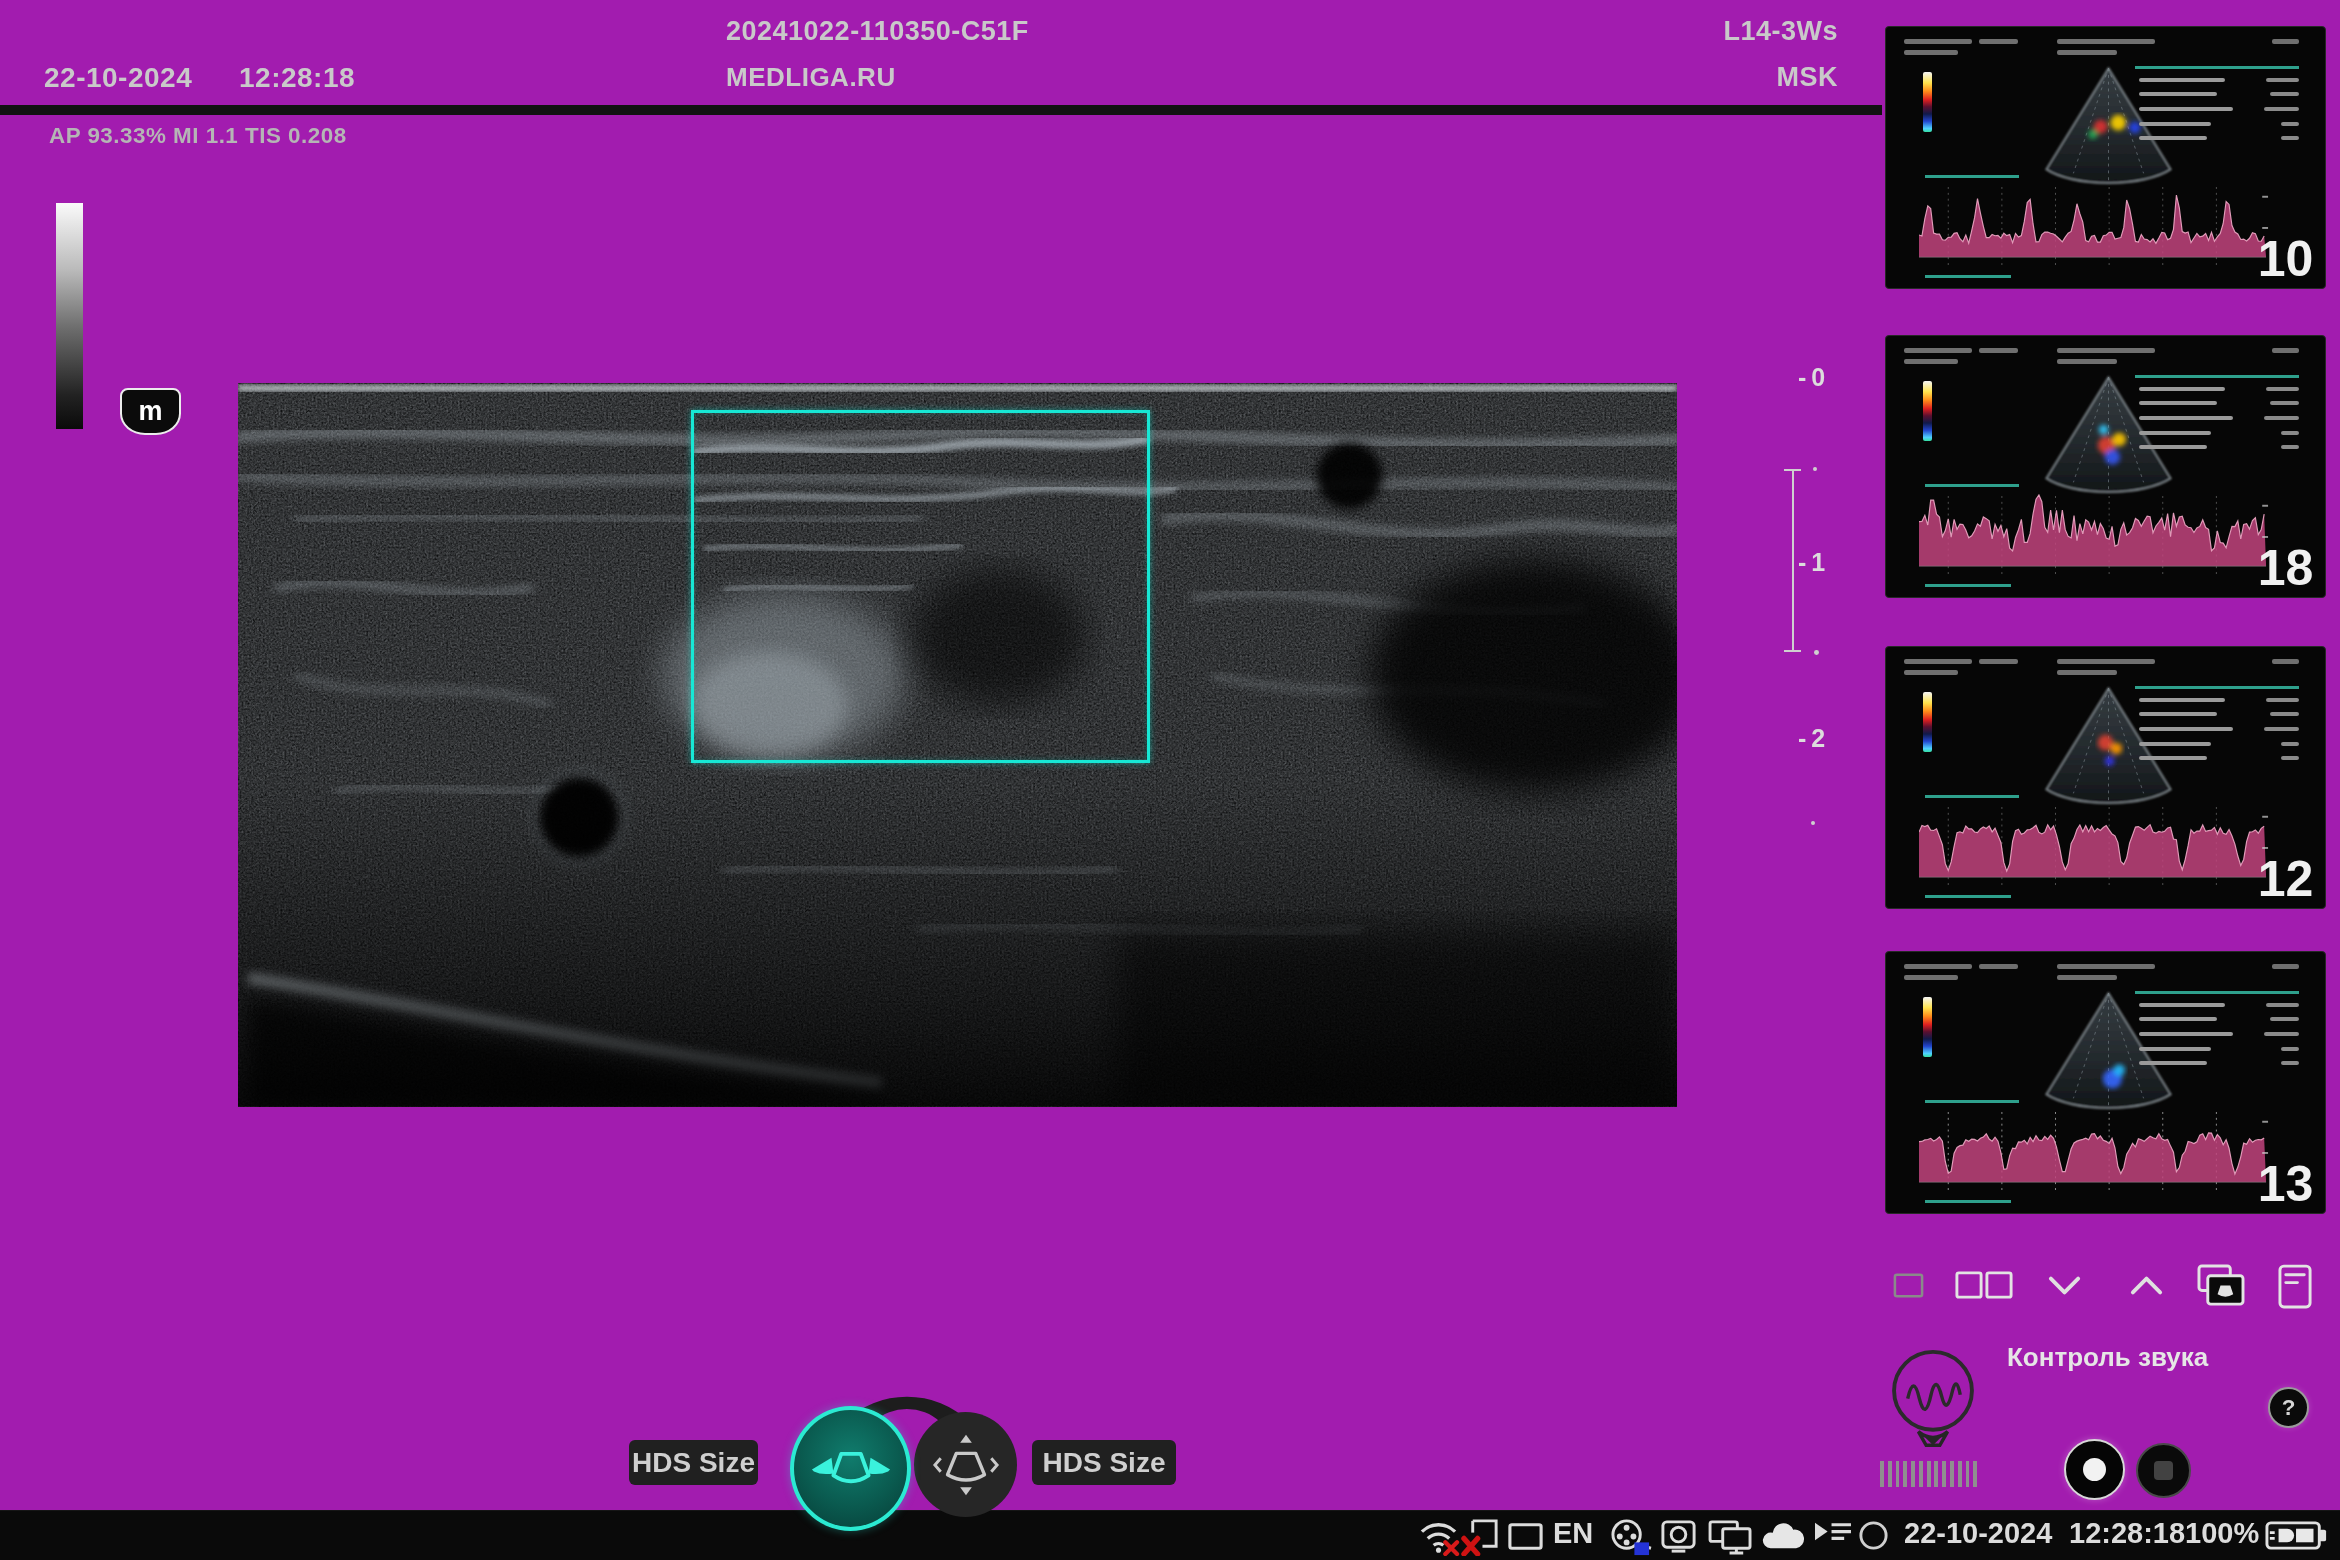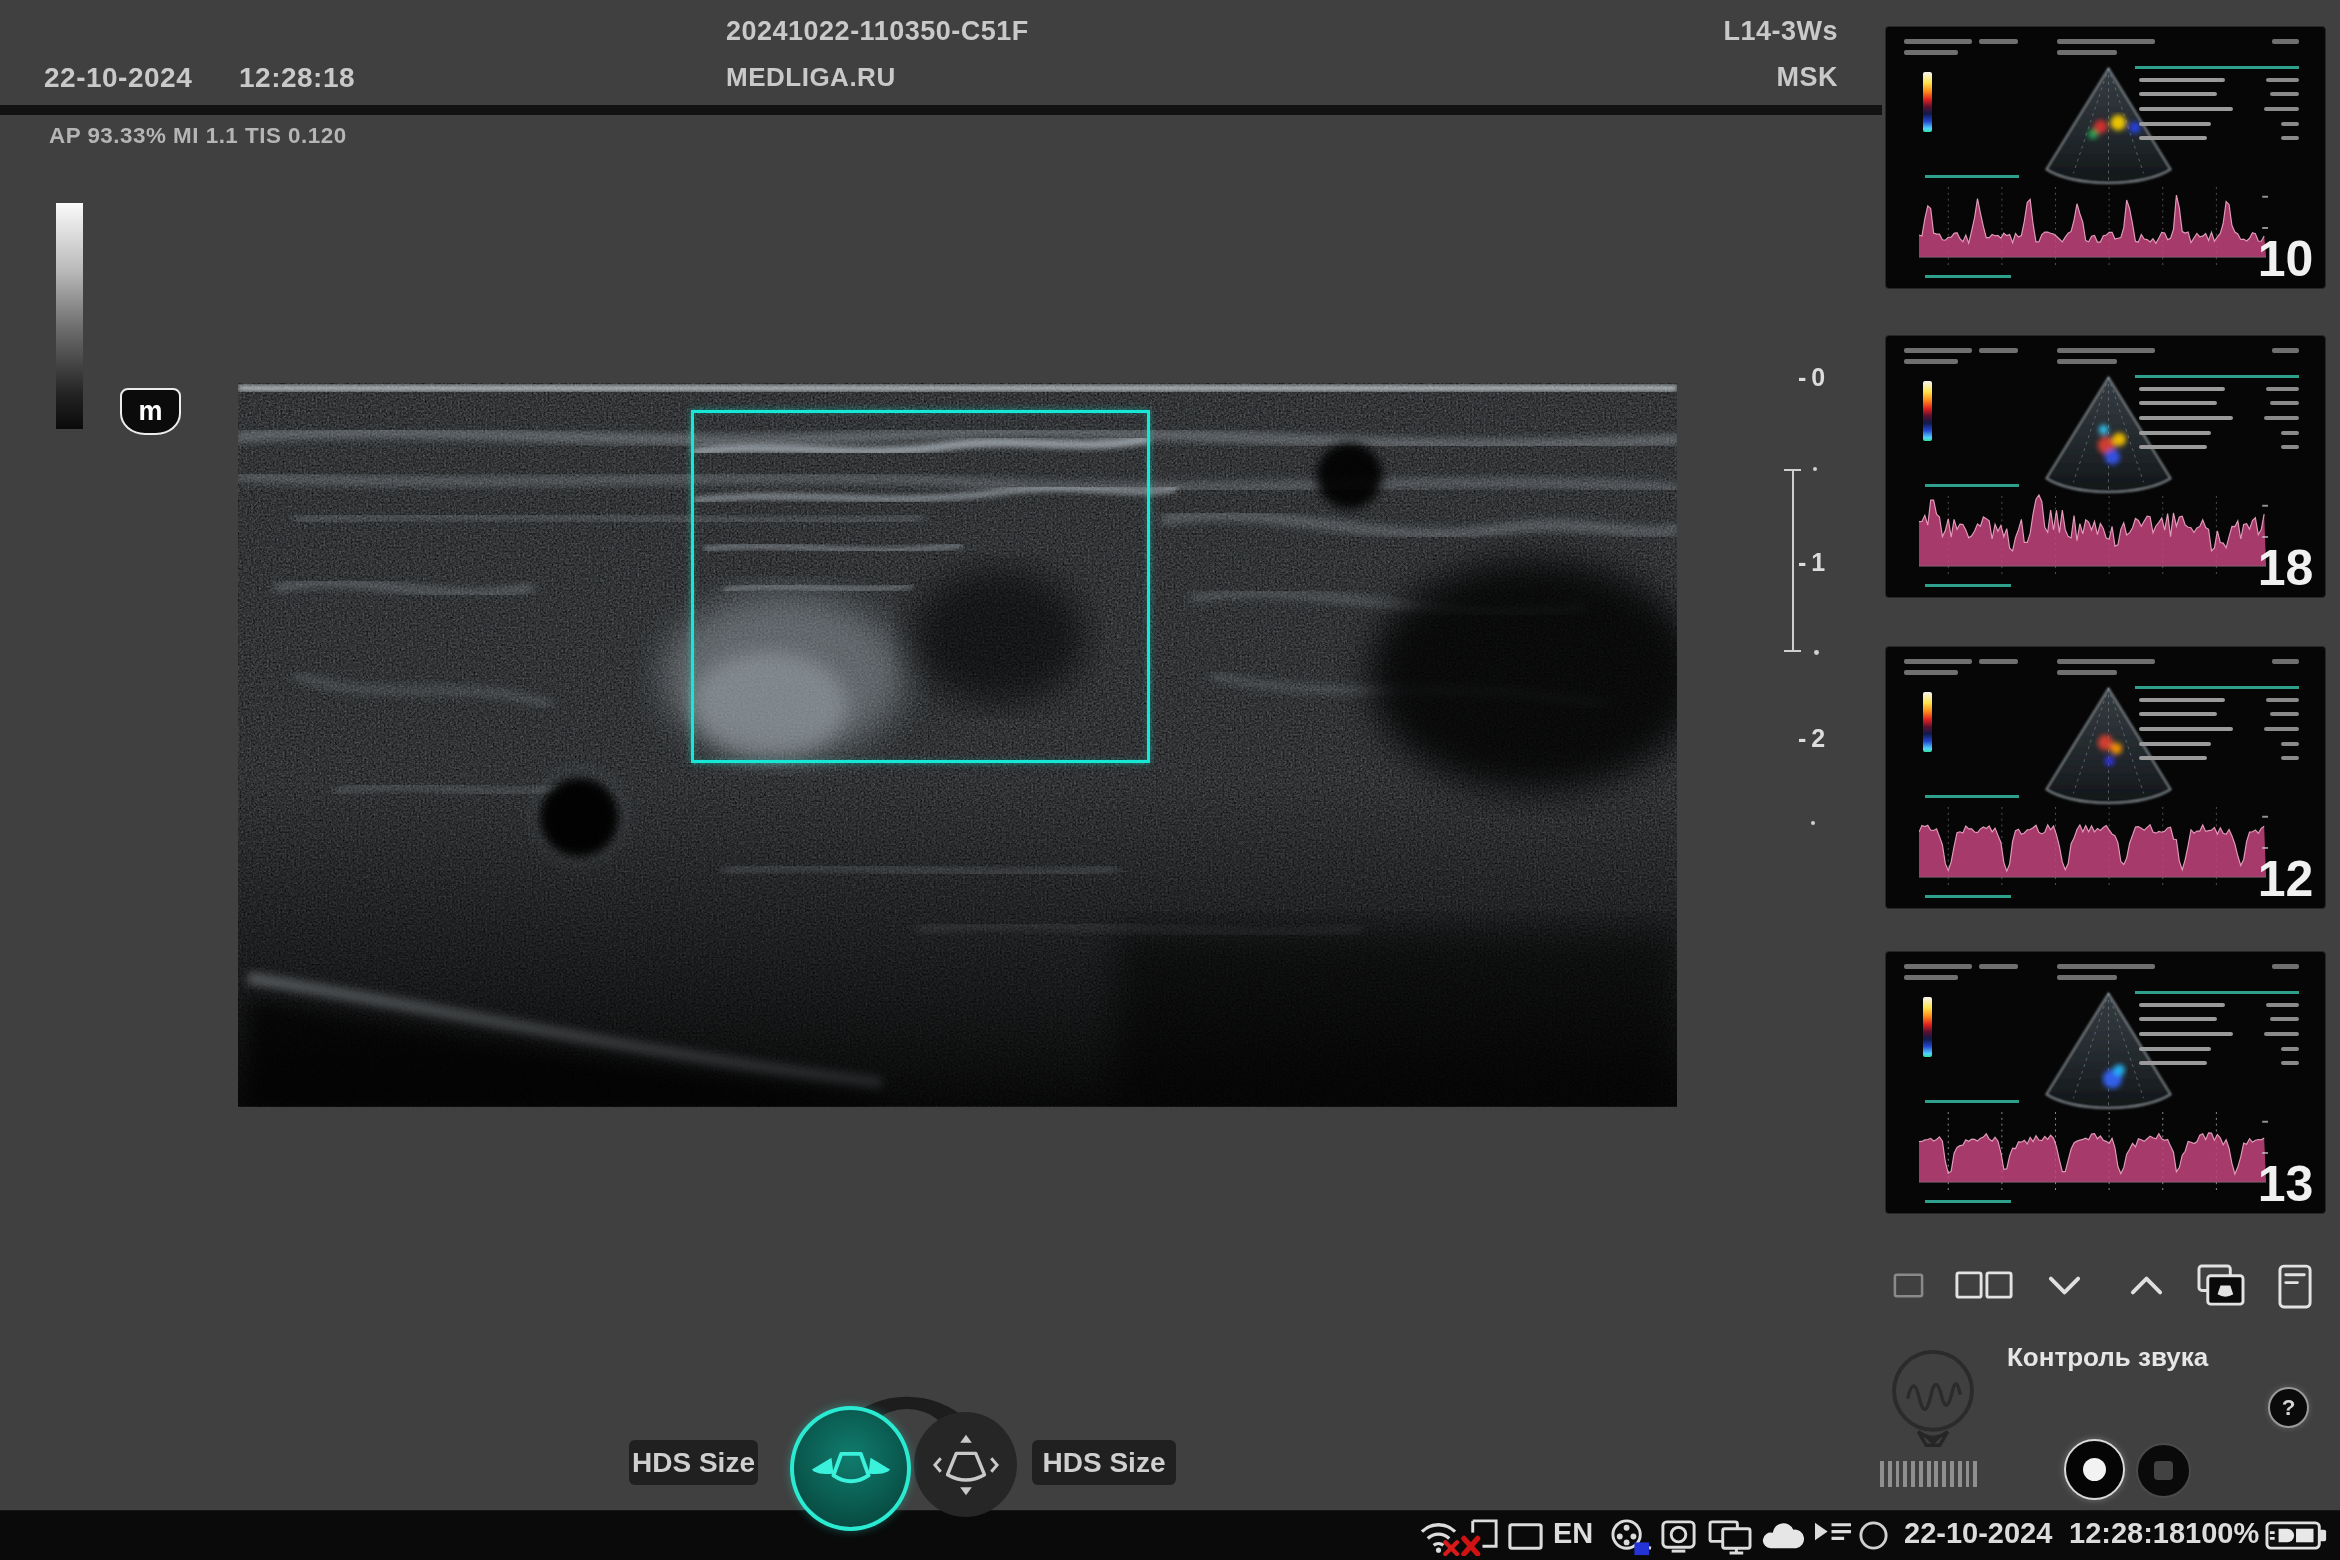--- a/index.html
+++ b/index.html
@@ -1,16 +1,16 @@
 <!DOCTYPE html>
 <html><head>
 <meta charset="utf-8">
 <style>
   html,body{margin:0;padding:0;background:#000;}
-  .stage{position:relative;width:2341px;height:1560px;background:#404040;overflow:hidden;
+  .stage{position:relative;width:2341px;height:1560px;background:#a21caf;overflow:hidden;
          font-family:"Liberation Sans", sans-serif;color:#ccc;}
   .abs{position:absolute;}
   
   .hdr{color:#c9c9c9;font-weight:bold;letter-spacing:0.5px;white-space:nowrap;}
   .exam-id{left:726px;top:15.6px;font-size:27px;width:332px;}
   .site{left:726px;top:62px;font-size:26px;}
   .hdate{left:44px;top:62px;font-size:28px;}
   .htime{left:239px;top:62px;font-size:28px;}
   .probe{left:1599px;top:15.6px;width:239px;text-align:right;font-size:27px;}
   .preset{left:1599px;top:62px;width:239px;text-align:right;font-size:27px;}
@@ -81,21 +81,21 @@
 
 <div class="stage">
 
   <div class="abs hdr exam-id">20241022-110350-C51F</div>
   <div class="abs hdr site">MEDLIGA.RU</div>
   <div class="abs hdr hdate">22-10-2024</div>
   <div class="abs hdr htime">12:28:18</div>
   <div class="abs hdr probe">L14-3Ws</div>
   <div class="abs hdr preset">MSK</div>
   <div class="abs hsep"></div>
-  <div class="abs acoustic">AP 93.33%  MI 1.1 TIS 0.120</div>
+  <div class="abs acoustic">AP 93.33%  MI 1.1 TIS 0.208</div>
 
   <div class="abs graybar"></div>
   <div class="abs mlogo">
     <span>m</span>
   </div>
 
   <div class="abs us-main">
     <svg width="1439" height="724" viewBox="0 0 1476 742">
       <defs>
         <filter id="sp" x="0" y="0" width="100%" height="100%">

